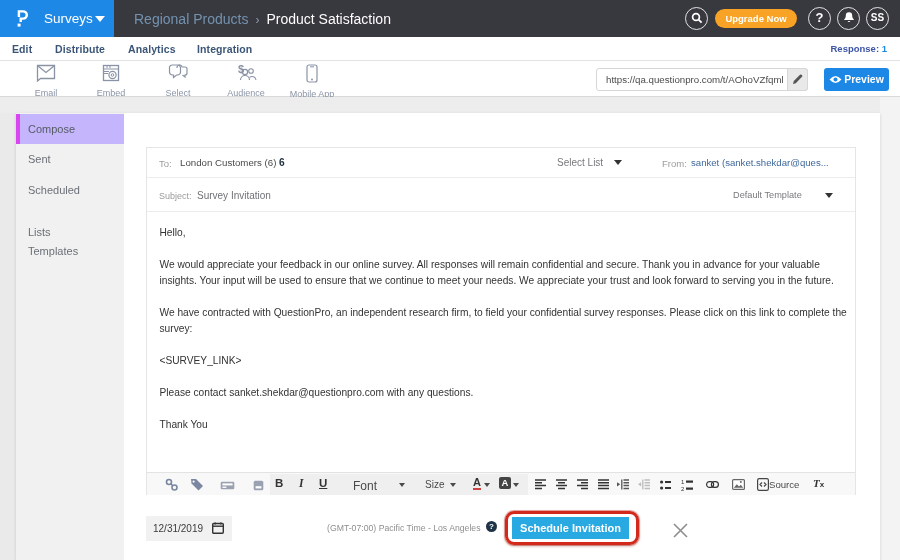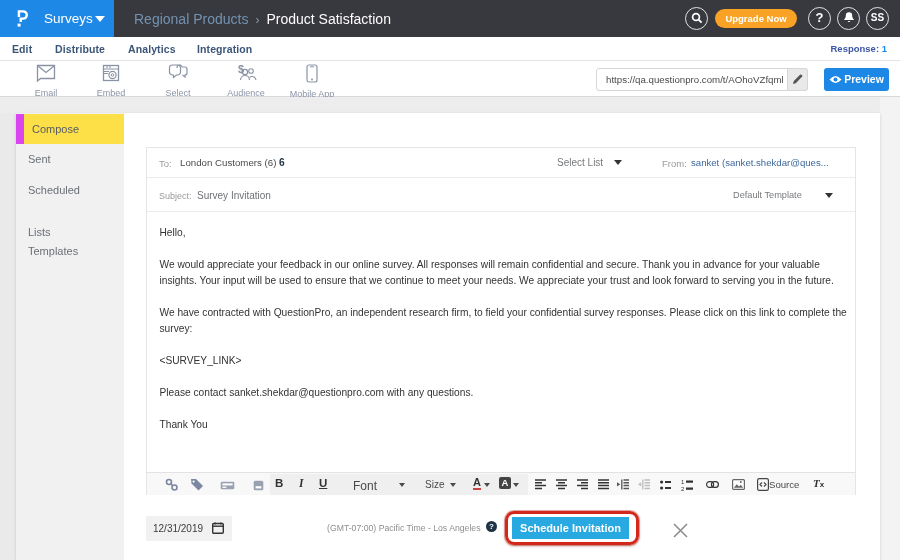--- a/index.html
+++ b/index.html
@@ -29,21 +29,21 @@
 .dicon { position:absolute; top:3px; text-align:center; color:#8A93A5; }
 .dicon .lbl { font-size:9px; margin-top:2px; color:#8A93A5; }
 #urlbox { position:absolute; left:596px; top:7px; width:212px; height:23px; border:1px solid #D6D6D6; border-radius:3px; background:#fff; font-size:9.7px; color:#4A4A4A; line-height:21px; padding-left:9px; overflow:hidden; }
 #urlpencil { position:absolute; left:787px; top:7px; width:21px; height:23px; background:#E9E9E9; border:1px solid #D6D6D6; border-radius:0 3px 3px 0; }
 #previewbtn { position:absolute; left:824px; top:7px; width:65px; height:23px; background:#1C87E5; border-radius:3px; color:#fff; font-size:10.5px; font-weight:bold; text-align:center; line-height:23px; }
 
 
 #panel { position:absolute; left:16px; top:113px; width:864px; height:447px; background:#fff; box-shadow:0 1px 3px rgba(0,0,0,.15); }
 #sidebargray { position:absolute; left:0; top:0; width:108px; height:447px; background:#F1F1F1; }
 .sideitem { position:absolute; left:0; width:108px; height:30px; font-size:11px; color:#6B7077; line-height:30px; padding-left:12px; }
-#compose { background:#fde047; border-left:8px solid #d946ef; color:#565C64; padding-left:8px; width:108px; }
+#compose { background:#c4b5fd; border-left:4px solid #d946ef; color:#565C64; padding-left:8px; width:108px; }
 
 
 #form { position:absolute; left:130px; top:34px; width:710px; height:348px; border:1px solid #E5E5E5; background:#fff; }
 .formrow { position:relative; border-bottom:1px solid #ECECEC; }
 .lbl-g { color:#9B9B9B; }
 #torow { height:30px; font-size:10px; }
 #subjrow { height:34px; font-size:10px;text-align:right; }
 .caret { display:inline-block; width:0; height:0; border-left:4.5px solid transparent; border-right:4.5px solid transparent; border-top:5px solid #4A4A4A; }
 
 

